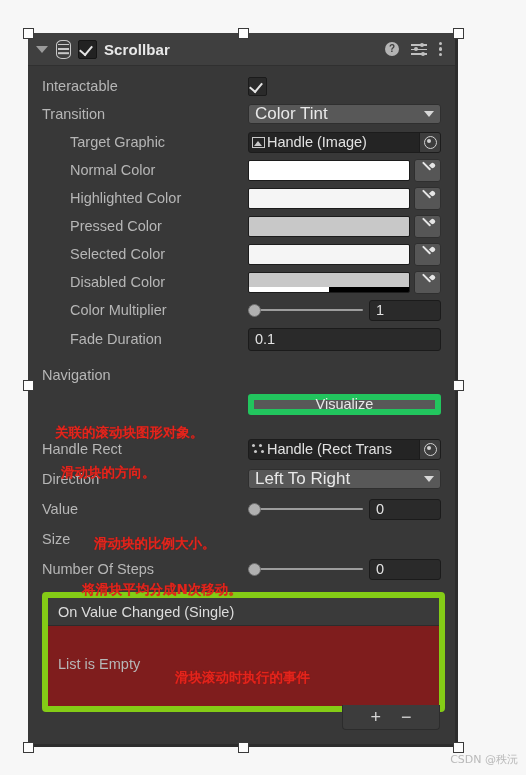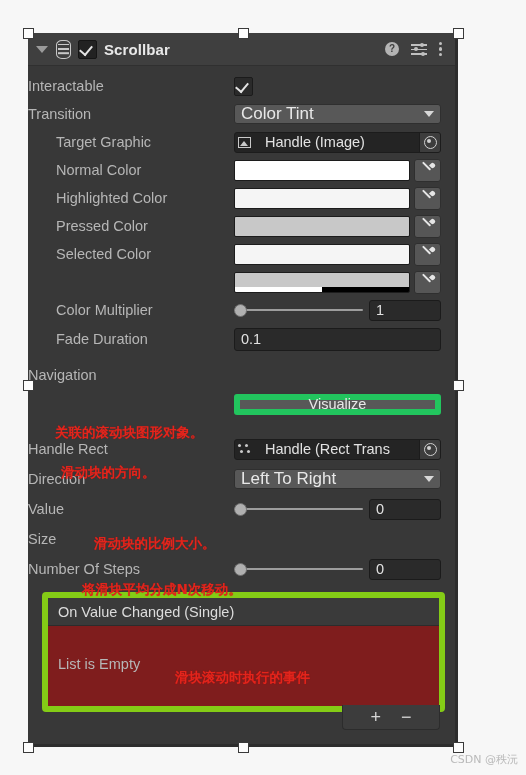--- a/index.html
+++ b/index.html
@@ -63,21 +63,21 @@
   .ic-preset b{position:absolute;width:4px;height:4px;border-radius:50%;background:#c0c0c0;}
   .ic-preset b:nth-child(4){left:9px;top:0.8px;}
   .ic-preset b:nth-child(5){left:3px;top:5.3px;}
   .ic-preset b:nth-child(6){left:10px;top:9.8px;}
   .ic-kebab{width:4px;height:16px;position:relative;}
   .ic-kebab i{position:absolute;left:0;width:3.4px;height:3.4px;border-radius:50%;background:#c0c0c0;}
   .ic-kebab i:nth-child(1){top:1px;}
   .ic-kebab i:nth-child(2){top:6.4px;}
   .ic-kebab i:nth-child(3){top:11.8px;}
 
-  .body{padding:6px 14px 0 0;position:relative;}
+  .body{padding:6px 14px 0 14px;position:relative;}
   .row{display:flex;align-items:center;height:28px;position:relative;}
   .row.tall{height:30px;}
   .lbl{color:#b6b6b6;font-size:14.5px;white-space:nowrap;}
   .lbl.indent{padding-left:28px;}
   .ctl{position:absolute;left:206px;right:0;display:flex;align-items:center;}
 
   .box-check{
     width:17px;height:17px;background:#2a2a2a;border:1px solid #1b1b1b;
     border-radius:2px;position:relative;
   }
@@ -87,21 +87,21 @@
     box-sizing:border-box;
   }
   .dropdown span{flex:1;overflow:hidden;white-space:nowrap;}
   .caret{width:0;height:0;border-left:5px solid transparent;border-right:5px solid transparent;border-top:6px solid #d8d8d8;}
 
   .objfield{
     flex:1;height:21px;background:#242424;border:1px solid #1c1c1c;border-radius:3px;
     display:flex;align-items:center;color:#e2e2e2;font-size:14.5px;box-sizing:border-box;
     overflow:hidden;
   }
-  .objfield .oname{flex:1;overflow:hidden;white-space:nowrap;padding-right:2px;margin-left:12px;}
+  .objfield .oname{flex:1;overflow:hidden;white-space:nowrap;padding-right:2px;}
   .of-ico{width:18px;height:100%;display:flex;align-items:center;justify-content:center;flex:none;}
   .img-ico{width:13px;height:11px;border:1.5px solid #c9c9c9;position:relative;box-sizing:border-box;}
   .img-ico::after{content:"";position:absolute;left:1px;bottom:0.5px;width:0;height:0;
     border-left:4px solid transparent;border-right:4px solid transparent;border-bottom:5px solid #c9c9c9;}
   .rt-ico{width:13px;height:12px;position:relative;}
   .rt-ico i{position:absolute;width:3.4px;height:3.4px;border-radius:50%;background:#c9c9c9;}
   .rt-ico i:nth-child(1){left:0;top:1px;}
   .rt-ico i:nth-child(2){left:7px;top:1px;}
   .rt-ico i:nth-child(3){left:2.2px;top:6.5px;}
   .rt-ico i:nth-child(4){left:9px;top:6.5px;}
@@ -288,20 +288,21 @@
         <div class="lbl indent">Selected Color</div>
         <div class="ctl">
           <div class="colorfield">
             <div class="swatch" style="background: rgb(245, 245, 245);"></div>
           </div>
           <div class="eyedrop"></div>
         </div>
       </div>
 
       <div class="row">
+        <div class="lbl indent">Disabled Color</div>
         <div class="ctl">
           <div class="colorfield">
             <div class="swatch" style="background: rgb(200, 200, 200);"></div>
             <div class="alpha">
                 <i style="width: 50%;"></i>
               </div>
           </div>
           <div class="eyedrop"></div>
         </div>
       </div>

